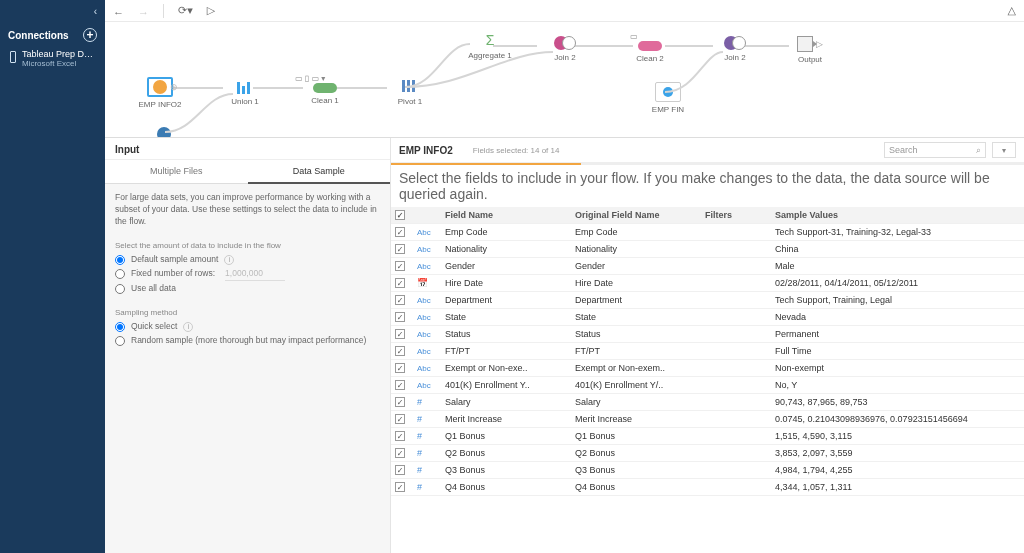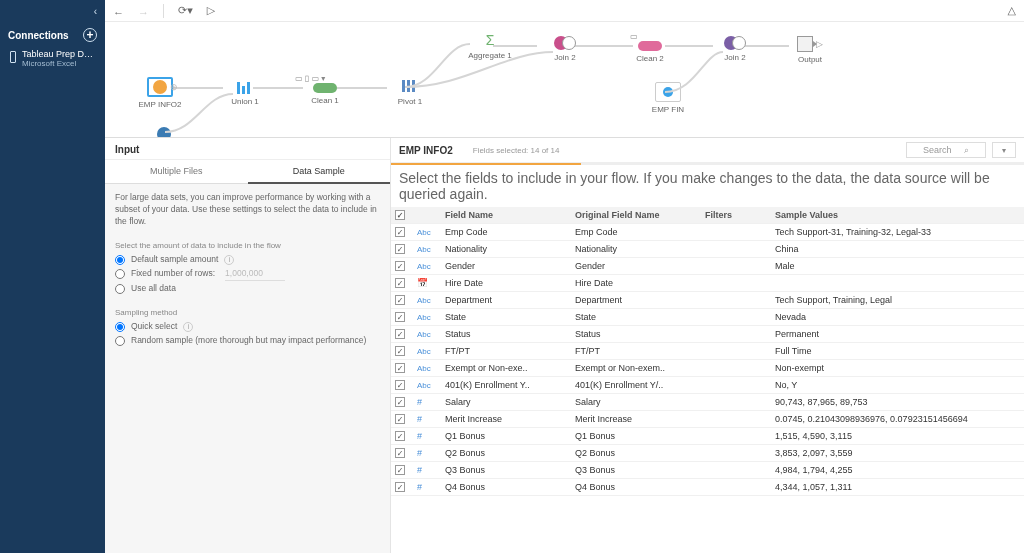--- a/index.html
+++ b/index.html
@@ -63,21 +63,21 @@
   .opt input[type=radio] { width: 10px; height: 10px; }
   .opt-num { color: #bbb; border-bottom: 1px solid #ddd; min-width: 60px; display: inline-block; margin-left: 4px; }
   .info { font-size: 8px; color: #aaa; border: 1px solid #ccc; border-radius: 50%; width: 10px; height: 10px; display: inline-flex; align-items: center; justify-content: center; }
 
   
   .right-panel { flex: 1; display: flex; flex-direction: column; background: #fff; min-width: 0; }
   .rp-top { display: flex; align-items: center; padding: 4px 8px; border-bottom: 1px solid #eee; gap: 20px; }
   .rp-title { font-size: 10px; font-weight: 600; }
   .rp-sub { font-size: 8px; color: #999; }
   .rp-search { margin-left: auto; display: flex; align-items: center; gap: 6px; }
-  .search-box { border: 1px solid #ddd; width: 80px; height: 16px; padding: 0 16px; font-size: 9px; color: #999; display: flex; align-items: center; justify-content: space-between; }
+  .search-box { border: 1px solid #ddd; width: 102px; height: 16px; padding: 0 4px; font-size: 9px; color: #999; display: flex; align-items: center; justify-content: space-between; }
   .dd { width: 24px; height: 16px; border: 1px solid #ddd; display: flex; align-items: center; justify-content: center; font-size: 8px; color: #888; }
   .orange-bar { height: 2px; background: linear-gradient(to right, #f2a541 0%, #f2a541 30%, #eee 30%, #eee 100%); }
   .rp-hint { font-size: 14px; color: #666; padding: 5px 8px; }
   .grid-head, .grid-row { display: grid; grid-template-columns: 22px 28px 130px 130px 70px 1fr; align-items: center; font-size: 9px; border-bottom: 1px solid #f0f0f0; min-height: 17px; }
   .grid-head { background: #f3f3f3; color: #555; font-weight: 600; }
   .grid-head > div, .grid-row > div { padding: 2px 4px; white-space: nowrap; overflow: hidden; text-overflow: ellipsis; }
   .cb { width: 10px; height: 10px; border: 1px solid #999; display: inline-flex; align-items: center; justify-content: center; font-size: 8px; color: #555; background: #fff; margin: 0 auto; }
   .type-abc { font-size: 8px; color: #4a90d9; }
   .type-num { font-size: 9px; color: #4a90d9; }
   .type-date { font-size: 9px; color: #4a90d9; }
@@ -299,20 +299,21 @@
             <div>Gender</div>
             <div></div>
             <div>Male</div>
           </div>
           <div class="grid-row">
             <div><span class="cb">✓</span></div>
             <div><span class="type-date">📅</span></div>
             <div>Hire Date</div>
             <div>Hire Date</div>
             <div></div>
+            <div>02/28/2011, 04/14/2011, 05/12/2011</div>
           </div>
           <div class="grid-row">
             <div><span class="cb">✓</span></div>
             <div><span class="type-abc">Abc</span></div>
             <div>Department</div>
             <div>Department</div>
             <div></div>
             <div>Tech Support, Training, Legal</div>
           </div>
           <div class="grid-row">

